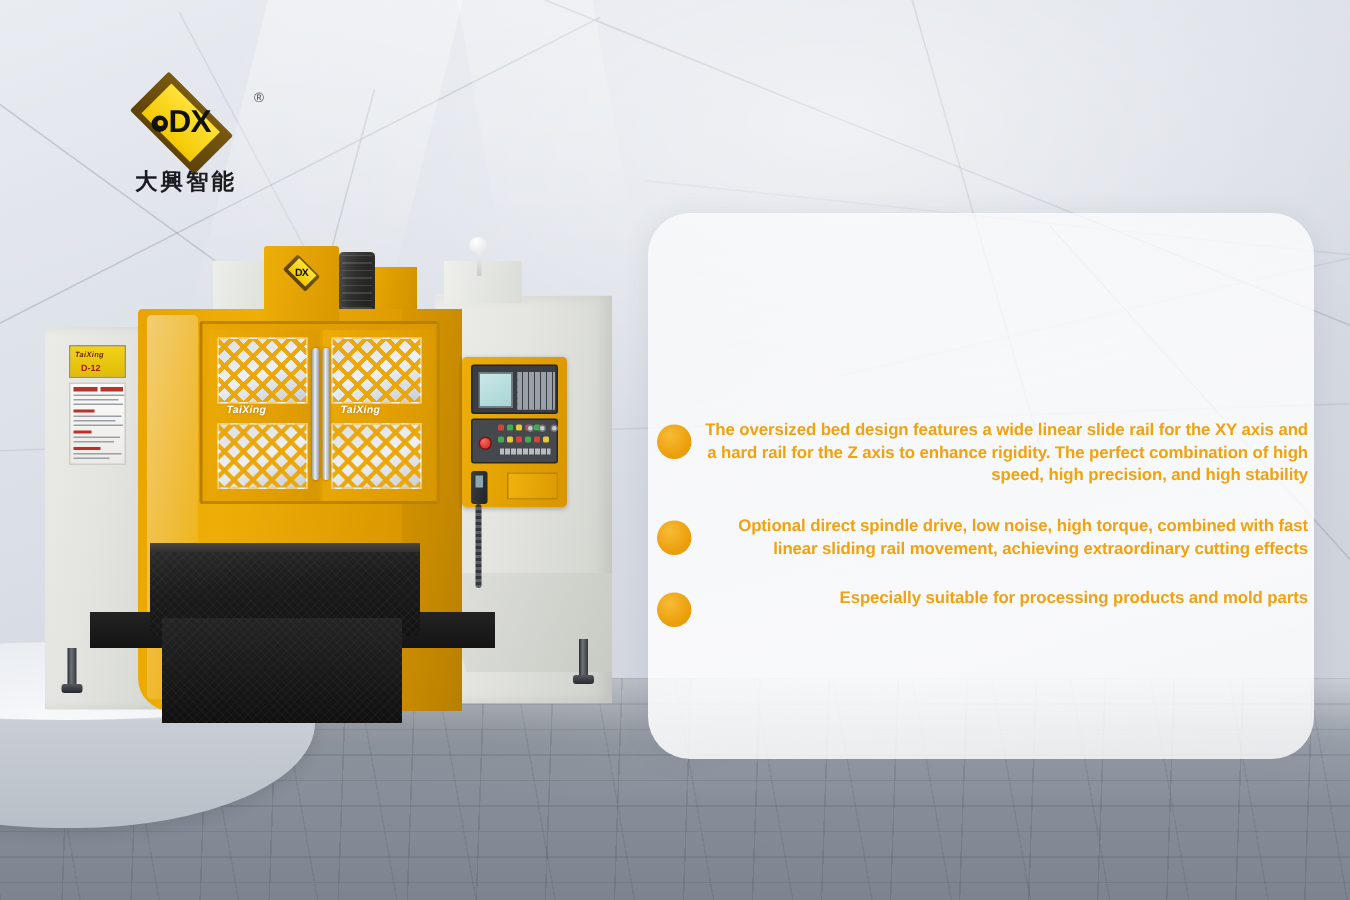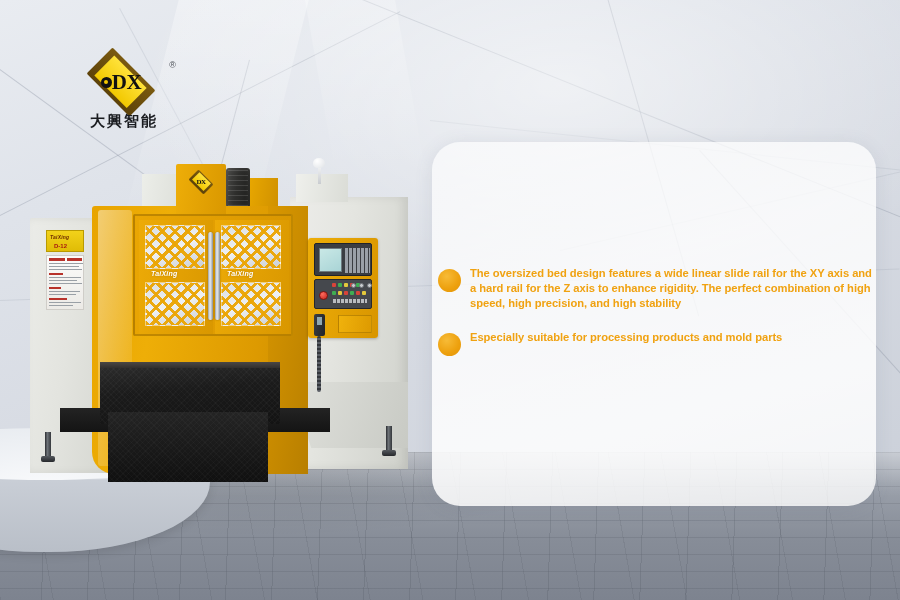--- a/index.html
+++ b/index.html
@@ -280,21 +280,21 @@
   .label-white{
     left:46px; top:105px; width:38px; height:55px;
     background:linear-gradient(180deg,#fbfbfa,#eceae6);
     border:1px solid #cfcdc8;
     overflow:hidden;
   }
   .label-white .lw-line2{ position:absolute; left:2px; height:1px; background:#9aa0a6; }
   .label-white .lw-block{ position:absolute; background:#b8322b; }
 
   
-  .dx { position:relative;font-family:Liberation Serif, serif; }
+  .dx { position:relative; }
   .dx .outer{
     position:absolute; inset:0;
     background:linear-gradient(180deg,#7a5a10,#5d4209);
     transform:rotate(45deg) scale(.705);
     border-radius:2px;
   }
   .dx .inner{
     position:absolute; left:12%; top:12%; width:76%; height:76%;
     background:linear-gradient(180deg,#ffe23a,#f2c800);
     transform:rotate(45deg) scale(.705);
@@ -310,21 +310,21 @@
     background:linear-gradient(165deg, rgba(255,255,255,.62) 0%, rgba(255,255,255,.80) 35%,
                 rgba(255,255,255,.86) 70%, rgba(255,255,255,.78) 100%);
     border-radius:28px;
     box-shadow:0 2px 18px rgba(90,100,120,.12);
   }
   #card-title{
     position:absolute; top:72px; left:0; width:100%;
     text-align:center; font-size:15.5px; font-weight:bold; color:#14161a;
     letter-spacing:.1px;
   }
-  #bullets{ position:absolute; top:124px; left:6px; width:438px; }
+  #bullets{ position:absolute; top:138px; left:6px; width:438px;text-align:right; }
   .bullet{ position:relative; display:flex; margin-bottom:18px; }
   .bullet-dot{
     flex:0 0 auto; width:23px; height:23px; border-radius:50%;
     background:radial-gradient(circle at 38% 32%, #f7bb37, #eda00d 60%, #e2950a 100%);
     margin:3px 9px 0 0;
   }
   .bullet-text{
     flex:1 1 auto; font-size:11.2px; font-weight:bold; line-height:15.2px;
     color:#f0a211; max-width:402px; letter-spacing:-.05px;
   }
@@ -505,20 +505,24 @@
   <div id="card">
 
 
     <div id="bullets">
 
       <div class="bullet">
         <div class="bullet-dot"></div>
         <div class="bullet-text">The oversized bed design features a wide linear slide rail for the XY axis and a hard rail for the Z axis to enhance rigidity. The perfect combination of high speed, high precision, and high stability</div>
       </div>
 
+      <div class="bullet">
+        <div class="bullet-dot"></div>
+        <div class="bullet-text">Optional direct spindle drive, low noise, high torque, combined with fast linear sliding rail movement, achieving extraordinary cutting effects</div>
+      </div>
 
       <div class="bullet">
         <div class="bullet-dot"></div>
         <div class="bullet-text">Especially suitable for processing products and mold parts</div>
       </div>
 
     </div>
   </div>
 
 </div>

